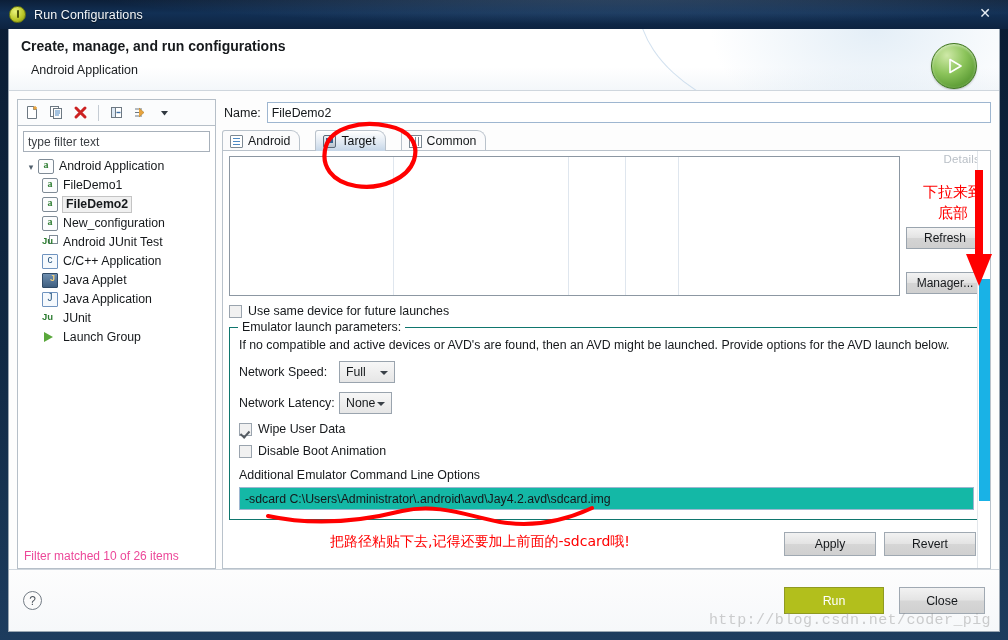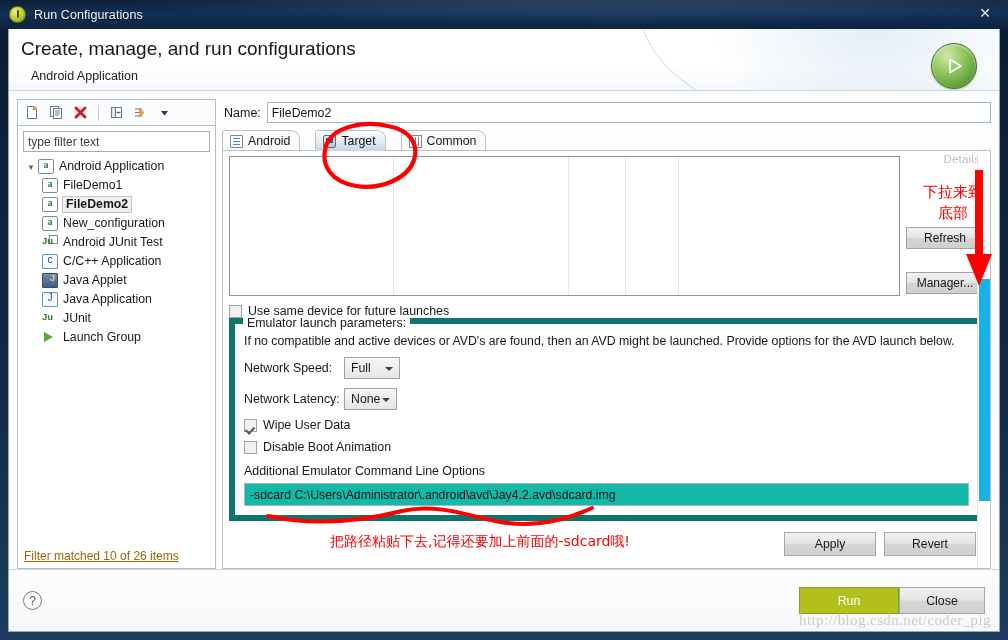--- a/index.html
+++ b/index.html
@@ -73,21 +73,21 @@
     content:""; position:absolute; right:-40px; top:-110px;
     width:330px; height:220px; border-radius:50%;
     background: radial-gradient(ellipse at center, rgba(205,224,240,.55), rgba(205,224,240,0) 70%);
   }
   #header::after{
     content:""; position:absolute; right:-60px; top:-160px;
     width:420px; height:260px; border-radius:50%;
     border:1px solid rgba(180,205,228,.6);
   }
   #hdr-title {
-    font-size: 19px; font-weight: normal; color: #16191c;
+    font-size: 14px; font-weight: bold; color: #16191c;
     position: relative; z-index: 2;
   }
   #hdr-sub {
     font-size: 12.5px; color: #1b1e21; margin-top: 9px; margin-left: 10px;
     position: relative; z-index: 2;
   }
   #run-orb {
     position: absolute; right: 22px; top: 14px;
     width: 46px; height: 46px; border-radius: 50%;
     background: radial-gradient(circle at 34% 26%, #cfe9a8 0%, #8cc45b 42%, #5a9a33 78%, #3f7a22 100%);
@@ -193,21 +193,21 @@
   .ic-junit::after{
     content:"Ju"; position:absolute; left:0; top:0px; font-size:9.5px;
     color:#2e7d32; font-weight:bold;
   }
   .ic-play::after{
     content:""; position:absolute; left:2px; top:2px;
     border-left:9px solid #5aa83c; border-top:5px solid transparent; border-bottom:5px solid transparent;
   }
   #filter-status {
     flex: none; height: 24px; display:flex; align-items:center;
-    font-size: 12px; color:#a16207; padding-left: 6px; text-decoration: underline;
+    font-size: 12px; color:#ec4899; padding-left: 6px;
   }
 
   
   #right {
     flex: 1; display: flex; flex-direction: column; min-height: 0; min-width: 0;
     position: relative;
   }
   #name-row {
     display:flex; align-items:center; gap:6px; flex:none; padding: 3px 0 6px 2px;
   }
@@ -299,21 +299,21 @@
     width:13px; height:13px; flex:none;
     border:1px solid #9aa4ae; background:#f1f1f1; position:relative;
   }
   .cbox.checked::after{
     content:""; position:absolute; left:2px; top:5px; width:4px; height:7px;
     border:solid #555b61; border-width:0 2px 2px 0; transform: rotate(42deg);
   }
 
   
   #emugroup {
-    flex:none; border:6px solid #0f766e;
+    flex:none; margin-top: 9px; border:1px solid #0f766e;
     padding: 10px 9px 9px 9px; position:relative;
   }
   #emugroup-legend {
     position:absolute; top:-8px; left:8px; background:#ffffff; padding:0 4px;
     font-size:12.4px; color:#16191c;
   }
   #emu-desc { font-size:12.3px; color:#16191c; white-space:nowrap; }
   .frow { display:flex; align-items:center; margin-top:9px; }
   .flabel { font-size:12.4px; color:#16191c; width: 100px; flex:none; }
   .sel {
@@ -354,36 +354,36 @@
     flex:none; height: 62px; border-top:1px solid #cfd6dd;
     background: linear-gradient(to bottom,#fdfdfd,#f6f8fa);
     position:relative; display:flex; align-items:center; padding: 0 14px;
   }
   #help-icon {
     width:19px; height:19px; border-radius:50%;
     border:1px solid #737c85; color:#4c545c; font-size:12px;
     display:flex; align-items:center; justify-content:center;
     background:#fbfbfb; cursor:default;
   }
-  #footer-btns { position:absolute; right:14px; display:flex; gap:0; }
+  #footer-btns { position:absolute; right:14px; display:flex; gap:15px; }
   #run-button {
     width: 100px; height: 27px; border:1px solid #8f9a22;
     background: #b2bf1c;
     color:#ffffff; font-size:12.4px; display:flex; align-items:center; justify-content:center;
     cursor:default; font-family:"Liberation Sans", sans-serif;
   }
   #close-button {
     width: 86px; height: 27px; border:1px solid #a0a9b2;
     background: linear-gradient(to bottom, #f2f2f2 0%, #e4e4e4 48%, #d6d6d6 52%, #d0d0d0 100%);
     color:#16191c; font-size:12.4px; display:flex; align-items:center; justify-content:center;
     cursor:default; font-family:"Liberation Sans", sans-serif;
   }
   #watermark {
     position:absolute; right: 8px; bottom: 2px;
-    font-family:Liberation Serif, serif; font-size:15px;
+    font-family:Liberation Mono, monospace; font-size:15px;
     color: rgba(140,140,140,.42); letter-spacing:.4px; white-space:nowrap;margin-left:10px;
   }
 
   
   #vscroll {
     position:absolute; right: 0px; top: 0px; bottom: 0px; width: 13px;
     background:#ffffff; border-left:1px solid #e3e7eb;
   }
   #vthumb {
     position:absolute; left:1px; width:11px; top: 128px; height: 222px;

